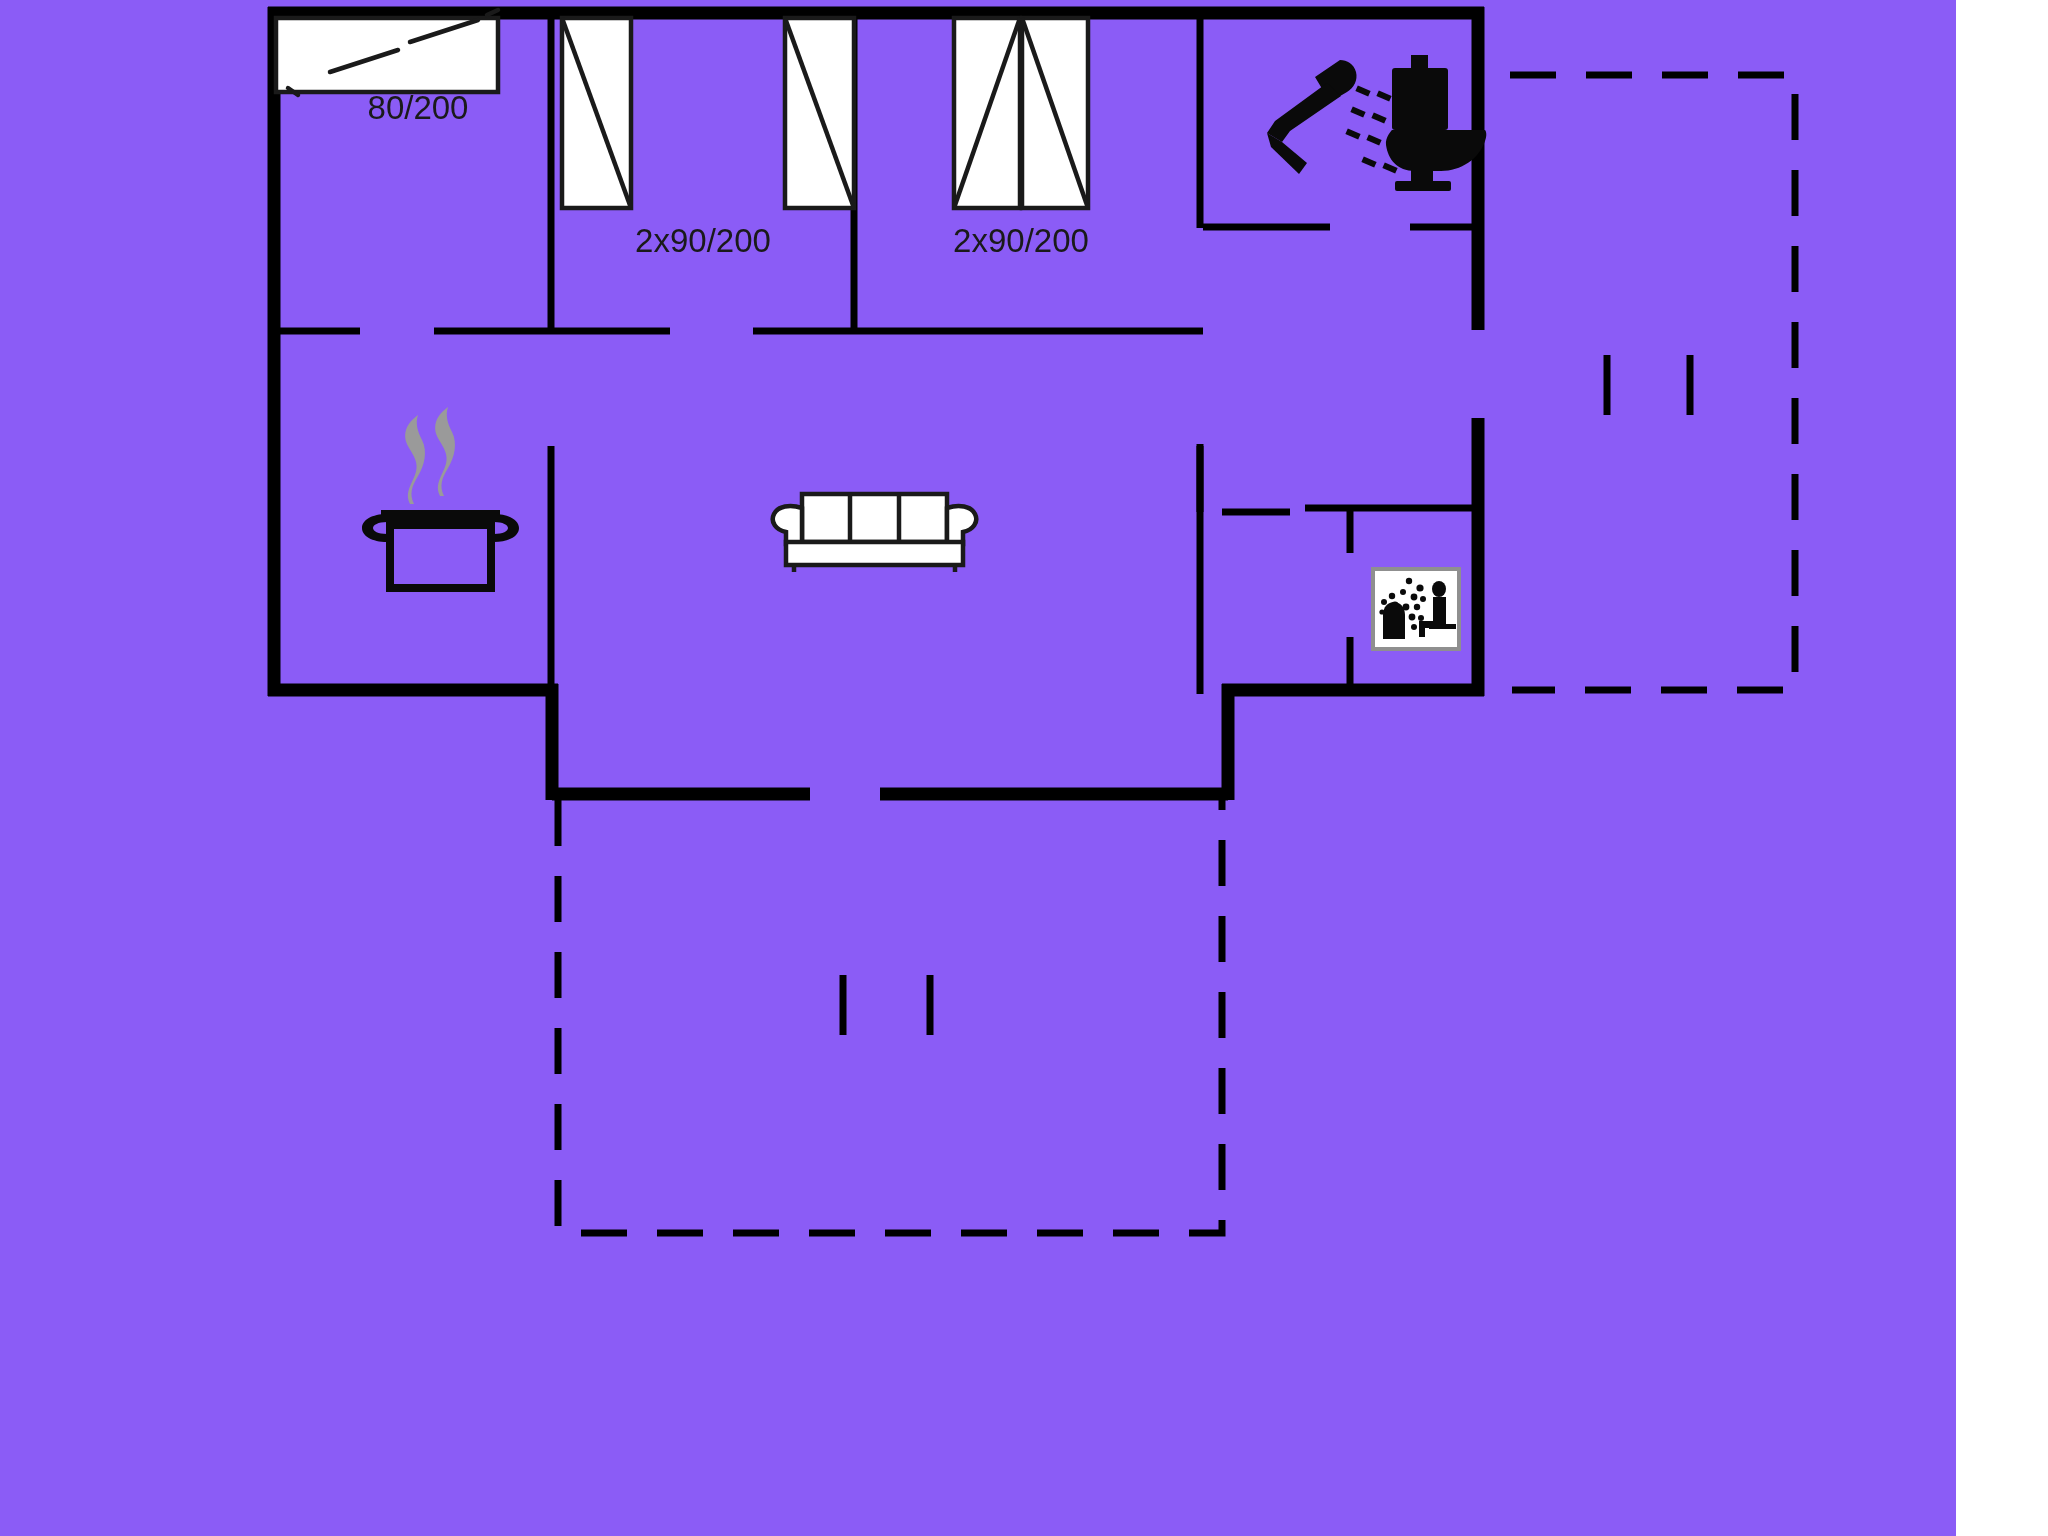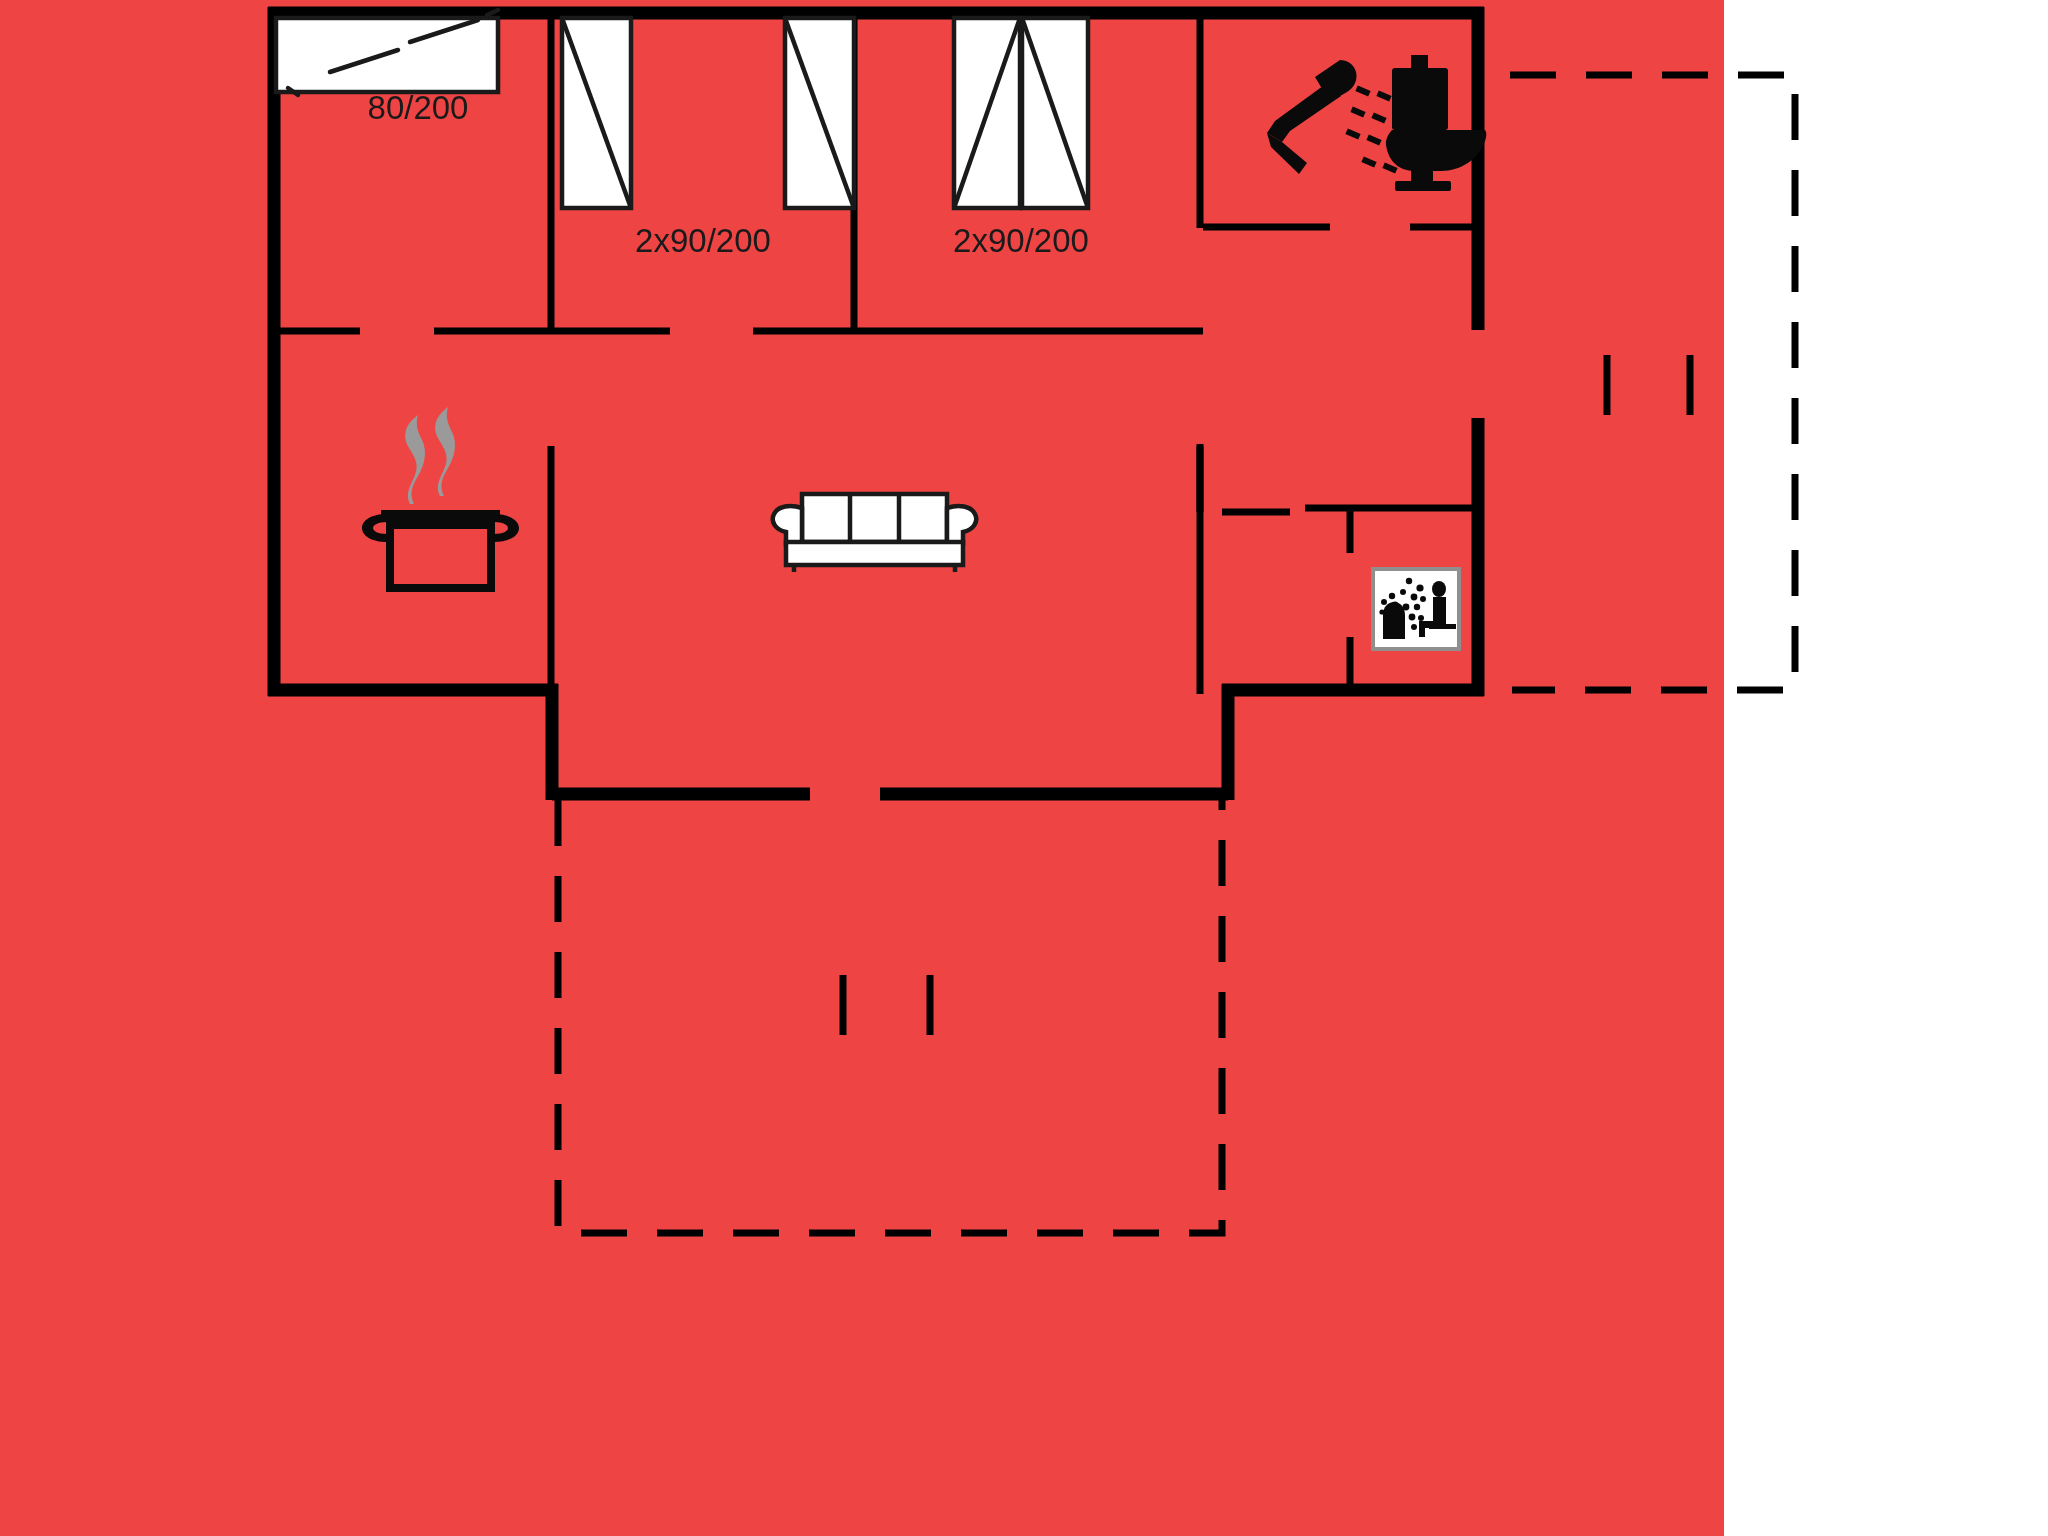--- a/index.html
+++ b/index.html
@@ -9,23 +9,23 @@
     background: #ffffff;
   }
   body {
     width: 2048px;
     height: 1536px;
     font-family: "Liberation Sans", sans-serif;
     overflow: hidden;
   }
   #plan-root {
     position: relative;
-    width: 1724px;
+    width: 1956px;
     height: 1536px;
-    background: #ef4444;
+    background: #8b5cf6;
   }
   #floorplan-svg {
     position: absolute;
     top: 0;
     left: 0;
     width: 2048px;
     height: 1536px;
     display: block;
   }
   .dim-label {

